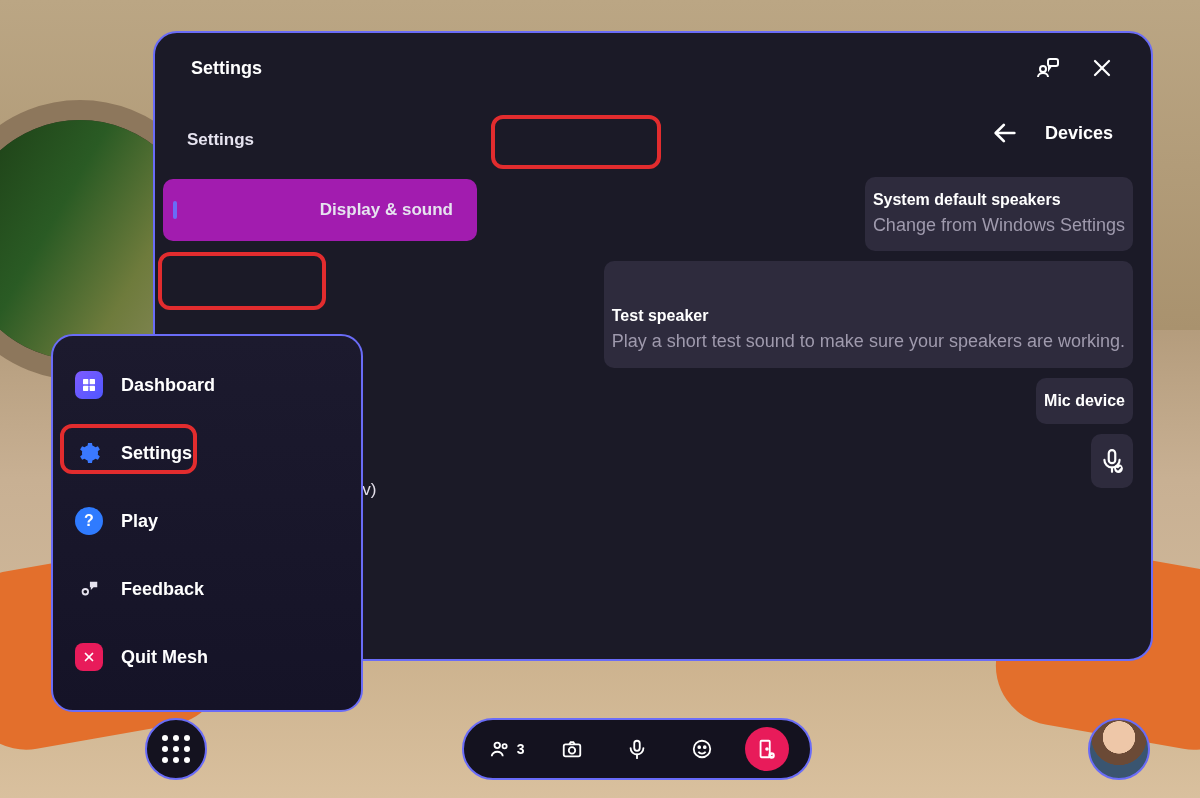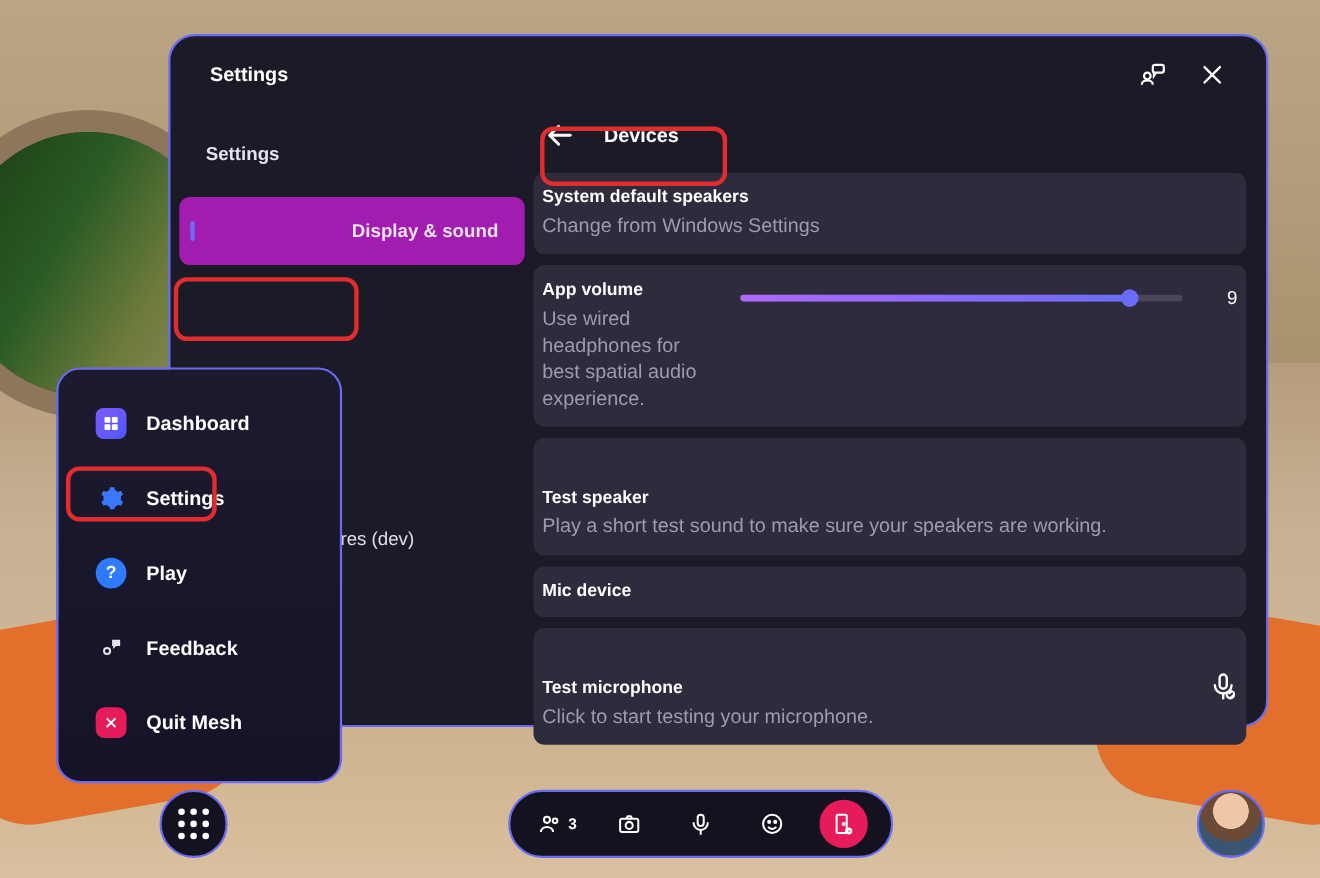--- a/index.html
+++ b/index.html
@@ -52,21 +52,21 @@
   .nav-item{
     height:62px;display:flex;align-items:center;padding:0 24px;margin:0 8px 8px 8px;
     border-radius:10px;font-size:17px;font-weight:600;color:#e6e3ef;cursor:pointer;position:relative;
   }
   .nav-item.active{background:#a21caf;justify-content:flex-end;}
   .nav-item.active::before{content:"";position:absolute;left:10px;top:22px;bottom:22px;width:4px;background:#6a6cf7;border-radius:2px;}
   
   .nav-item .lbl{margin-left:0;}
   .partial-item{position:absolute;left:300px;top:480px;color:#e3dfea;font-size:17px;}
 
-  .content{flex:1;padding:6px 18px 0 0;display:flex;flex-direction:column;gap:10px;}
+  .content{flex:1;padding:6px 18px 0 0;display:flex;flex-direction:column;gap:10px;align-items:flex-end;}
   .content-header{
     display:inline-flex;align-items:center;gap:26px;height:48px;padding:0 20px 0 10px;margin:0 0 10px 0;
   }
   .back-arrow{width:28px;height:28px;display:flex;align-items:center;justify-content:center;color:#fff;}
   .content-title{font-size:18px;font-weight:600;}
 
   .card{
     background:var(--card);border-radius:10px;padding:14px 8px;display:flex;align-items:center;justify-content:space-between;gap:20px;
   }
   .card .txt{display:flex;flex-direction:column;gap:4px;max-width:300px;}
@@ -83,23 +83,23 @@
   .dropdown{
     background:#3b384d;border-radius:8px;height:40px;min-width:200px;display:flex;align-items:center;justify-content:space-between;
     padding:0 14px;font-size:15px;font-weight:600;gap:14px;cursor:pointer;
   }
   .chev{width:18px;height:18px;}
 
   .mic-test-icon{width:26px;height:26px;color:#fff;}
 
   
   .menu-overlay{
-    position:absolute;left:51px;top:334px;width:260px;height:378px;
+    position:absolute;left:51px;top:334px;width:312px;height:378px;
     background:linear-gradient(180deg,#1c1a2e,#151327);border:2px solid var(--panel-border);border-radius:22px;
-    color:#fff;padding:12px 20px;
+    color:#fff;padding:12px 8px;
   }
   .menu-item{
     height:62px;display:flex;align-items:center;gap:18px;padding:0 14px;border-radius:12px;font-size:18px;font-weight:600;cursor:pointer;margin:6px 0;
   }
   .menu-icon{width:28px;height:28px;display:flex;align-items:center;justify-content:center;border-radius:7px;flex-shrink:0;}
   .mi-dash{background:linear-gradient(135deg,#7e5bff,#4f57ff);}
   .mi-settings{color:#3a79ff;}
   .mi-help{background:#2f7bff;border-radius:50%;color:#fff;}
   .mi-feedback{color:#e6e3ef;}
   .mi-quit{background:#e81b5a;border-radius:8px;color:#fff;}
@@ -185,50 +185,33 @@
         <div class="content-title">Devices</div>
       </div>
 
       <div class="card">
         <div class="txt">
           <div class="title">System default speakers</div>
           <div class="sub">Change from Windows Settings</div>
         </div>
       </div>
 
-      <div class="card" style="align-items:flex-start;">
-        <div class="txt" style="max-width:160px">
-          <div class="title">App volume</div>
-          <div class="sub">Use wired headphones for best spatial audio experience.</div>
-        </div>
-        <div class="slider-wrap" style="margin-top:6px">
-          <div class="slider">
-            <div class="slider-fill" style="width:88%"></div>
-            <div class="slider-thumb" style="left:88%"></div>
-          </div>
-          <div class="vol-val">9</div>
-        </div>
-      </div>
 
       <div class="card">
         <div class="txt wide-sub" style="max-width:none">
           <div class="title">Test speaker</div>
           <div class="sub">Play a short test sound to make sure your speakers are working.</div>
         </div>
       </div>
 
       <div class="card">
         <div class="title">Mic device</div>
       </div>
 
       <div class="card">
-        <div class="txt wide-sub" style="max-width:none">
-          <div class="title">Test microphone</div>
-          <div class="sub">Click to start testing your microphone.</div>
-        </div>
         <div class="mic-test-icon">
           <svg viewBox="0 0 24 24" fill="none" stroke="currentColor" stroke-width="2" stroke-linecap="round" stroke-linejoin="round">
             <rect x="9" y="2" width="6" height="12" rx="3"></rect>
               <path d="M5 11a7 7 0 0 0 14 0"></path>
               <line x1="12" y1="18" x2="12" y2="22"></line>
             <circle cx="18" cy="19" r="4" fill="#fff" stroke="none"></circle>
               <path d="M16.5 19l1 1 2-2" stroke="#2e2b3d" stroke-width="1.6"></path>
           </svg>
         </div>
       </div>

